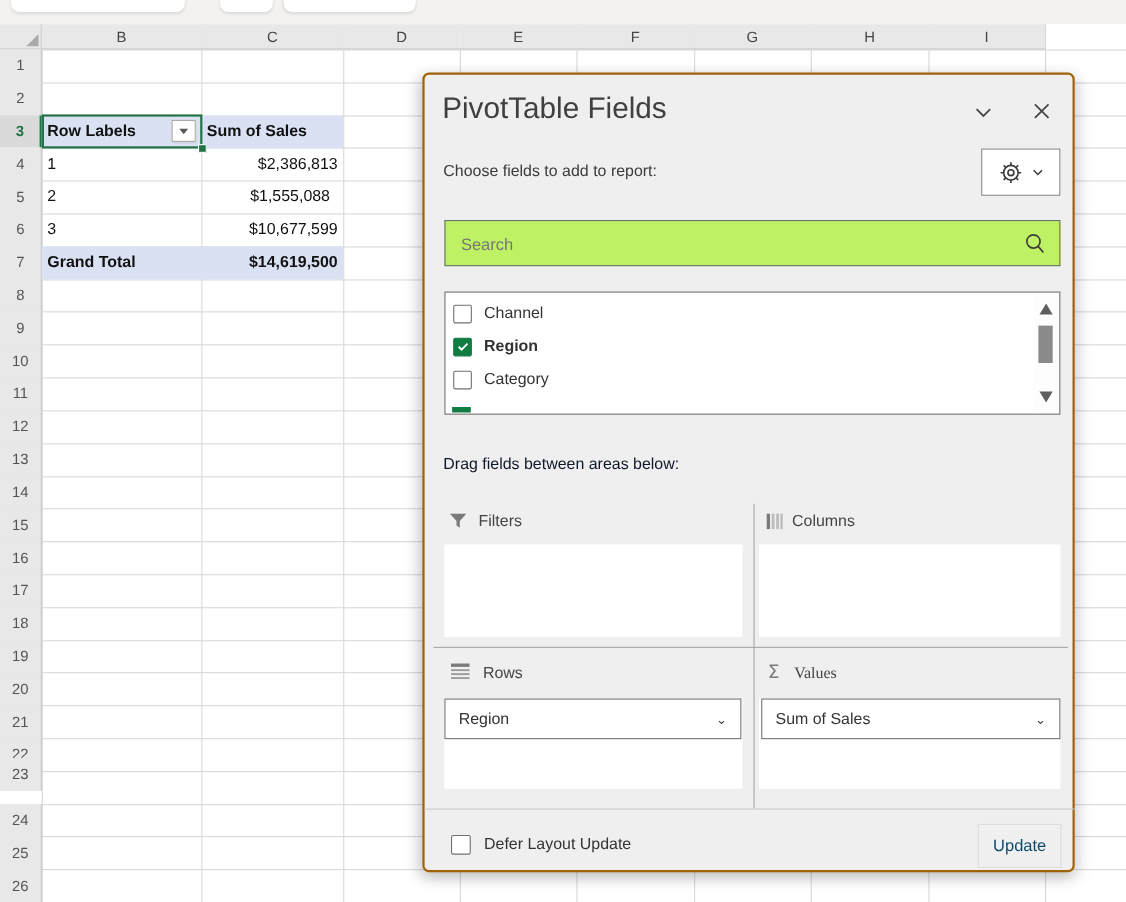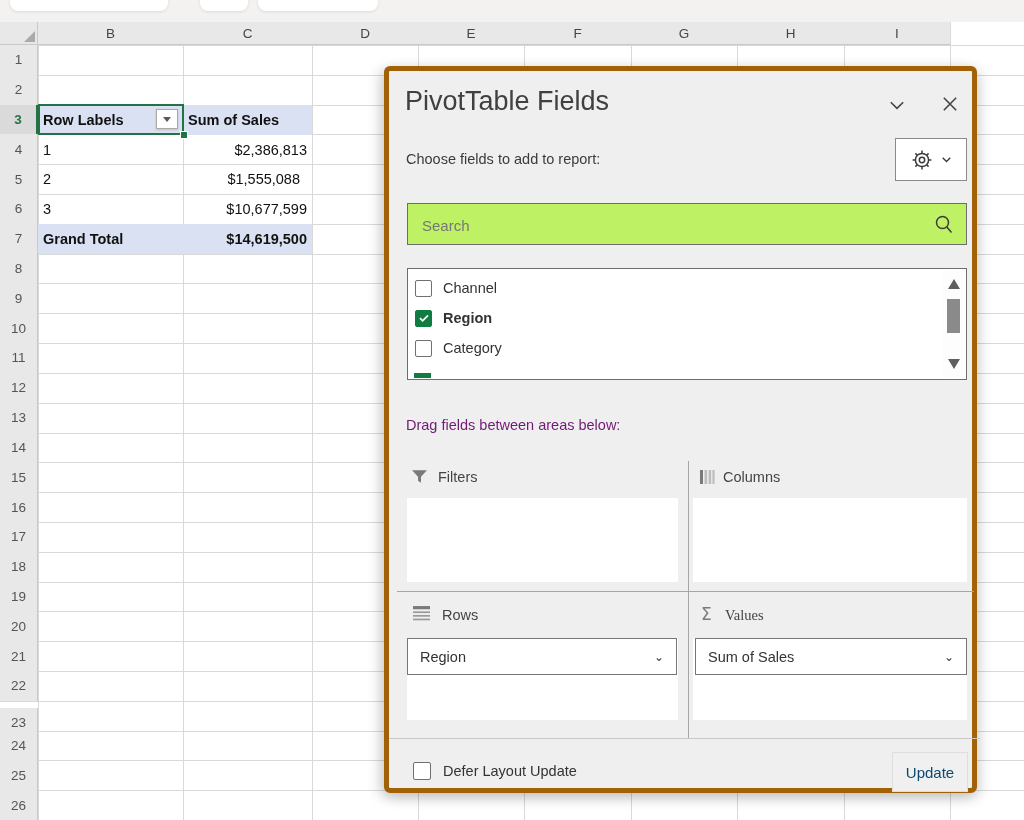--- a/index.html
+++ b/index.html
@@ -39,21 +39,21 @@
      border:2px solid #217346;box-sizing:border-box;pointer-events:none;}
   #sel-handle{left:180px;top:131px;width:6px;height:6px;background:#217346;border:1px solid #fff;}
   #row-filter-btn{left:156px;top:109px;width:22px;height:20px;background:#fff;
      border:1px solid #aca9a4;box-sizing:border-box;display:flex;align-items:center;
      justify-content:center;box-shadow:0 1px 2px rgba(0,0,0,.15);}
   #row-filter-btn .tri{width:0;height:0;border-left:4px solid transparent;
      border-right:4px solid transparent;border-top:5px solid #595959;}
 
   
   #pane{left:384px;top:66px;width:593px;height:727px;background:#f0eff0;
-     border:5px solid #a16207;border-radius:6px;box-sizing:border-box;
+     border:2px solid #a16207;border-radius:6px;box-sizing:border-box;
      box-shadow:-4px 4px 14px rgba(0,0,0,.18),4px 4px 14px rgba(0,0,0,.12);
      color:#3b3b3b;}
   #pane-title{left:16px;top:15px;font-size:27px;color:#404040;}
   .pane-iconbtn{display:flex;align-items:center;justify-content:center;cursor:pointer;}
   #pane-chevron{left:494px;top:20px;width:28px;height:28px;}
   #pane-close{left:546px;top:18px;width:30px;height:30px;}
   #pane-subtitle{left:17px;top:80px;font-size:14.5px;color:#3b3b3b;}
   #gear-btn{left:506px;top:67px;width:72px;height:43px;background:#fff;
      border:1px solid #8a8a8a;box-sizing:border-box;display:flex;align-items:center;
      justify-content:center;gap:7px;}
@@ -72,21 +72,21 @@
      border-radius:2px;box-sizing:border-box;display:flex;align-items:center;justify-content:center;}
   .cbx.on{background:#107c41;border-color:#107c41;}
   #field-sliver{position:absolute;left:6px;bottom:1px;width:17px;height:5px;background:#107c41;}
   #scrollbar{position:absolute;right:1px;top:1px;width:22px;height:108px;background:#fdfdfd;}
   .scroll-arrow{position:absolute;left:5px;width:0;height:0;
      border-left:6px solid transparent;border-right:6px solid transparent;}
   #scroll-up{top:9px;border-bottom:10px solid #5f5f5f;}
   #scroll-down{bottom:9px;border-top:10px solid #5f5f5f;}
   #scroll-thumb{position:absolute;left:4px;top:29px;width:13px;height:34px;background:#8a8a8a;}
 
-  #drag-hint{left:17px;top:346px;font-size:14.5px;color:#701a75;}
+  #drag-hint{left:17px;top:346px;font-size:14.5px;color:#0f172a;}
 
   .area-label{position:absolute;font-size:14.5px;color:#444;}
   .drop-zone{position:absolute;background:#fff;}
   #v-divider{left:299px;top:390px;width:1px;height:277px;background:#a6a6a6;}
   #h-divider{left:8px;top:520px;width:577px;height:1px;background:#a6a6a6;}
   #bottom-divider{left:0;top:667px;width:591px;height:1px;background:#c9c8c7;}
 
   .pill{position:absolute;height:37px;background:#fff;border:1px solid #767676;
      box-sizing:border-box;font-size:14.5px;color:#333;display:flex;
      align-items:center;padding:0 12px;justify-content:space-between;}
@@ -175,21 +175,21 @@
       <div class="row-hdr" style="top: 402.72px; height: 29.81px;">13</div>
       <div class="row-hdr" style="top: 432.53px; height: 29.81px;">14</div>
       <div class="row-hdr" style="top: 462.34px; height: 29.81px;">15</div>
       <div class="row-hdr" style="top: 492.15px; height: 29.81px;">16</div>
       <div class="row-hdr" style="top: 521.96px; height: 29.81px;">17</div>
       <div class="row-hdr" style="top: 551.77px; height: 29.81px;">18</div>
       <div class="row-hdr" style="top: 581.58px; height: 29.81px;">19</div>
       <div class="row-hdr" style="top: 611.39px; height: 29.81px;">20</div>
       <div class="row-hdr" style="top: 641.2px; height: 29.81px;">21</div>
       <div class="row-hdr" style="top: 671.01px; height: 29.81px;">22</div>
-      <div class="row-hdr" style="top: 708px; height: 29.81px;">23</div>
+      <div class="row-hdr" style="top: 689px; height: 29.81px;">23</div>
       <div class="row-hdr" style="top: 730.63px; height: 29.81px;">24</div>
       <div class="row-hdr" style="top: 760.44px; height: 29.81px;">25</div>
       <div class="row-hdr" style="top: 790.25px; height: 29.81px;">26</div>
     </div>
 
   <div class="cell fill b abs" style="left:38px;top:105px;width:145px;height:30px;">Row Labels</div>
   <div class="cell fill b abs" style="left:183px;top:105px;width:129px;height:30px;">Sum of Sales</div>
 
   <div class="cell abs" style="left:38px;top:135px;width:145px;height:30px;">1</div>
   <div class="cell num abs" style="left:183px;top:135px;width:129px;height:30px;">$2,386,813</div>

